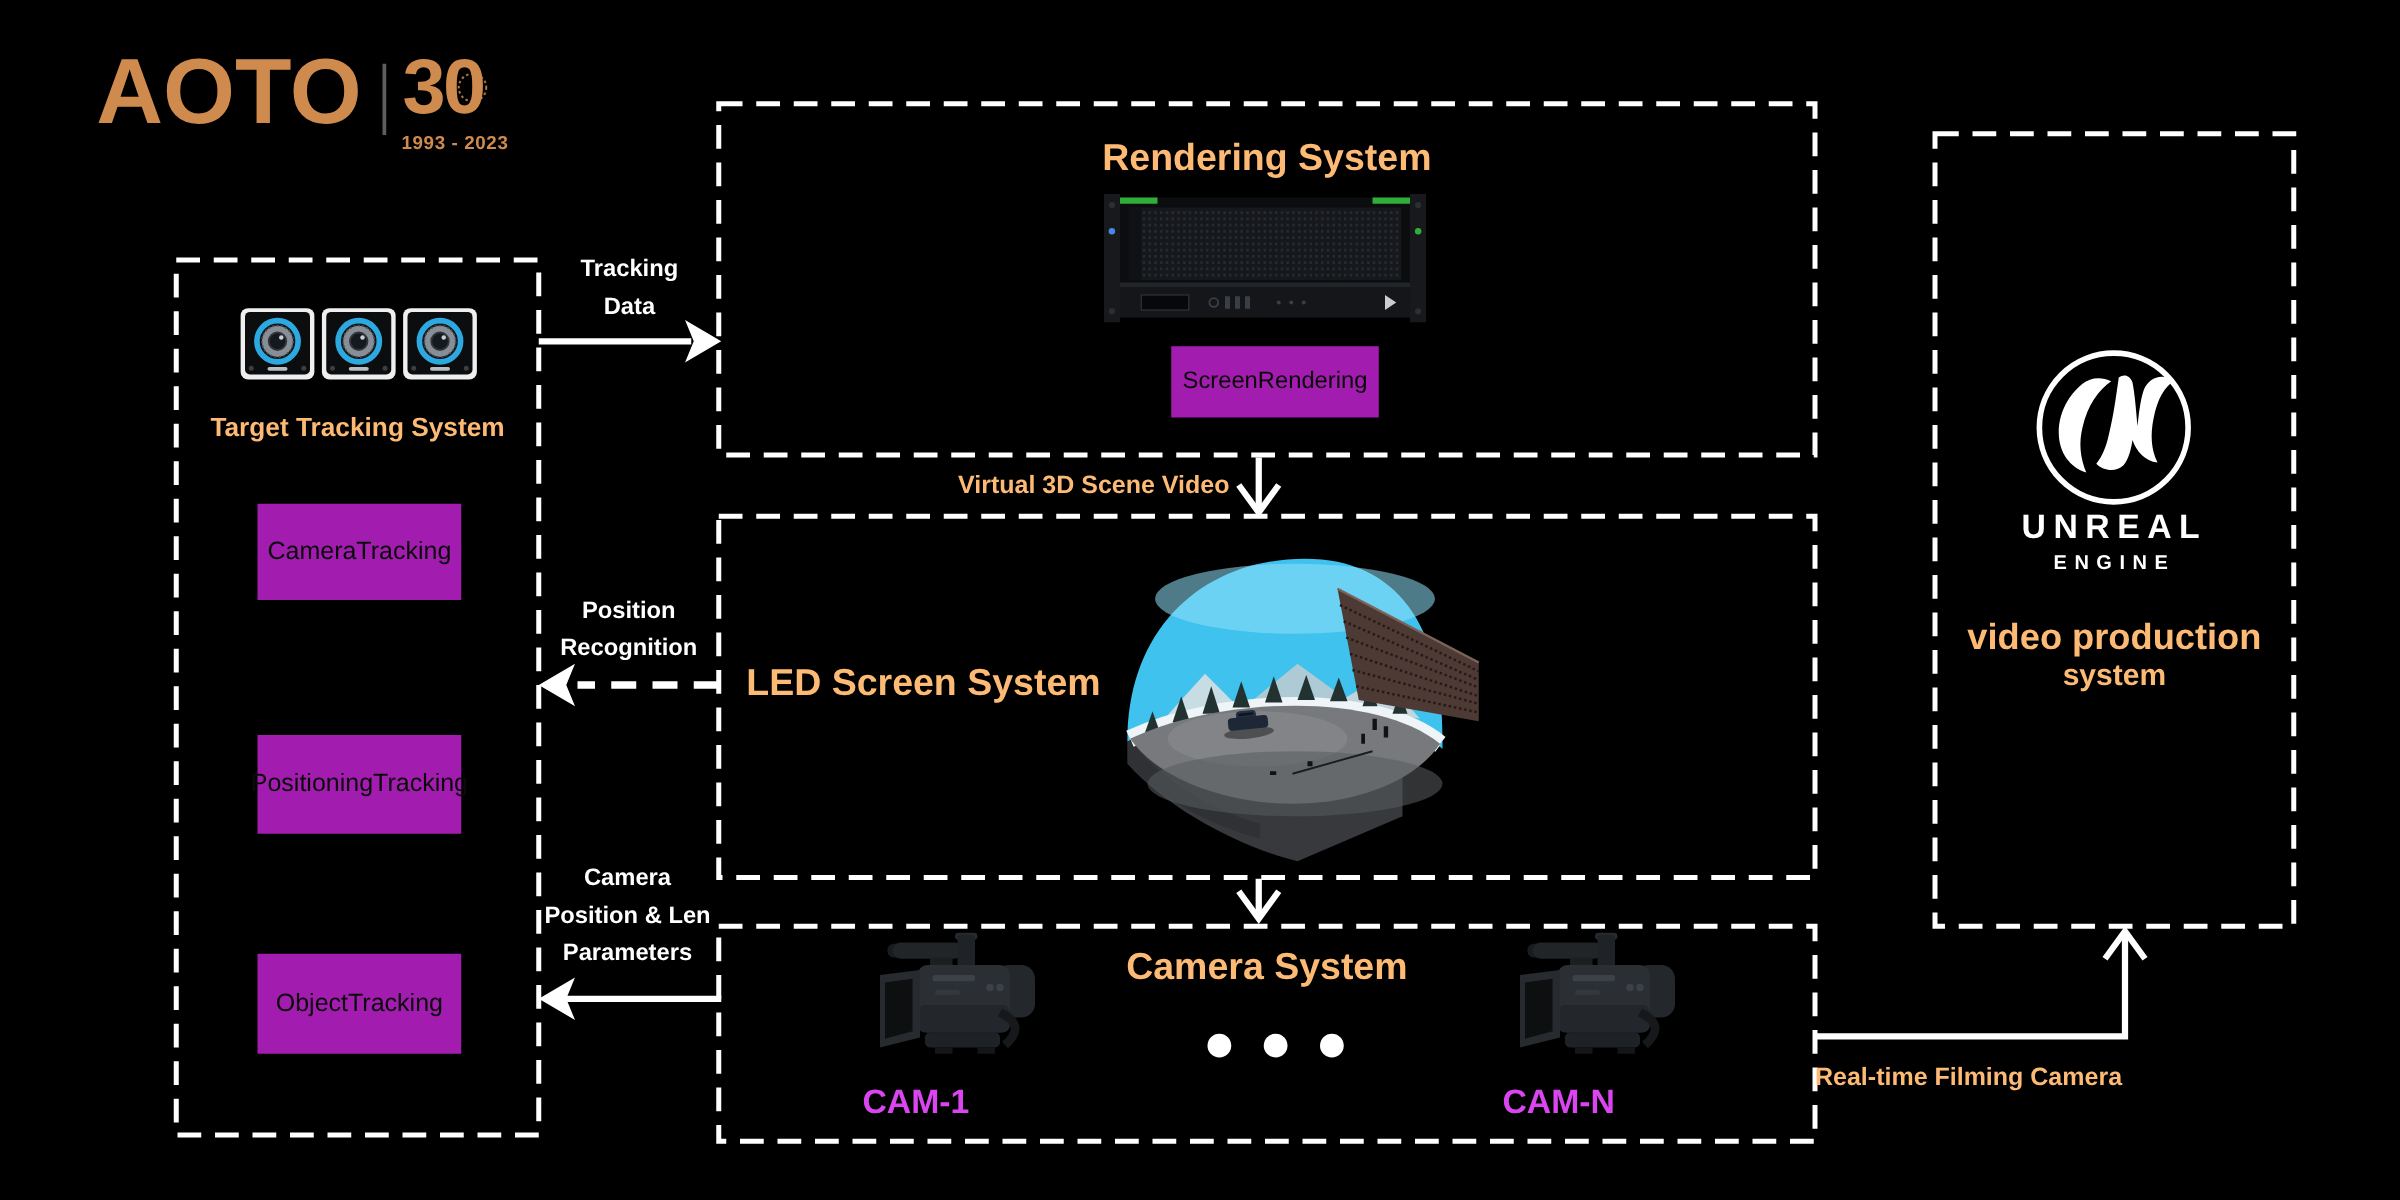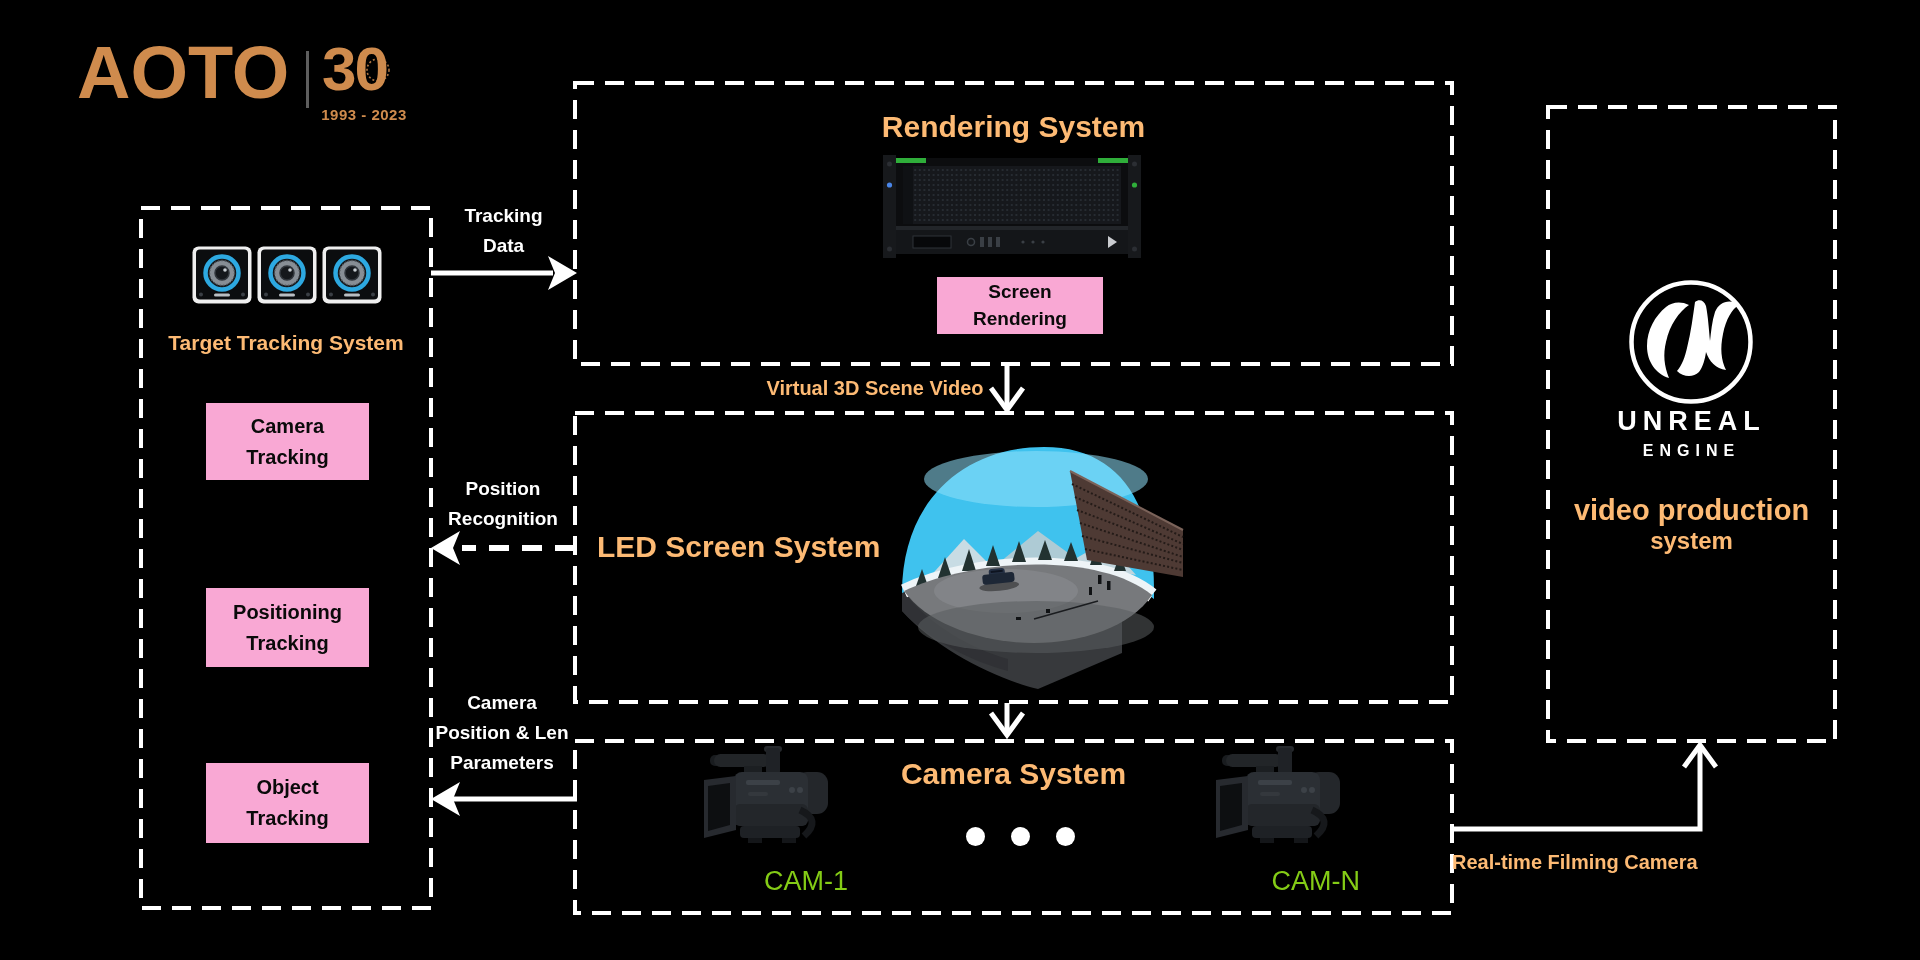--- a/index.html
+++ b/index.html
@@ -3,33 +3,33 @@
 <meta charset="utf-8">
 <style>
   html,body{margin:0;padding:0;background:#000;}
   .stage{position:relative;width:1920px;height:960px;background:var(--bg,#000);
          font-family:"Liberation Sans",sans-serif;overflow:hidden;color:#fff;}
   .abs{position:absolute;}
   .wires{position:absolute;left:0;top:0;}
   .ctr{text-align:center;}
   .wtitle{position:absolute;font-weight:700;color:#fdba74;}
   .flowlabel{position:absolute;font-weight:700;color:#fff;font-size:19px;line-height:30px;text-align:center;}
-  .wbox{position:absolute;background:#f9a8d4;color:#0a0a0a;font-weight:700;
-        display:flex;flex-direction:column;align-items:center;justify-content:center;}
+  .wbox{position:absolute;background:#a21caf;color:#0a0a0a;font-weight:400;
+        display:flex;flex-direction:row;align-items:center;justify-content:center;}
   .wbox span{display:block;line-height:1.55;}
   .logo-brand{position:absolute;left:77px;top:36px;font-size:74px;font-weight:700;
               color:var(--accent,#cf8b4d);letter-spacing:0px;line-height:74px;}
   .logo-divider{position:absolute;left:306px;top:51px;width:3px;height:57px;background:#5e5e5e;}
   .logo-years{position:absolute;left:316px;top:106px;width:96px;text-align:center;
               font-size:15px;font-weight:700;color:var(--accent,#cf8b4d);letter-spacing:.5px;}
   .sensors{position:absolute;left:192px;top:246px;display:flex;gap:5px;}
   .dots{position:absolute;left:966px;top:827px;display:flex;gap:26px;}
   .dot{width:19px;height:19px;border-radius:50%;background:#fff;}
   .ue-word{position:absolute;left:1548px;width:287px;text-align:center;font-weight:700;color:#fff;}
-  .cam-label{position:absolute;width:158px;text-align:right;font-size:27px;font-weight:400;color:#84cc16;}
+  .cam-label{position:absolute;width:158px;text-align:left;font-size:27px;font-weight:700;color:#d946ef;}
 </style>
 </head>
 <body>
 
 <div class="stage">
 
   <svg class="wires" width="1920" height="960" viewBox="0 0 1920 960">
     <g fill="none" stroke="#ffffff" stroke-width="4" stroke-dasharray="19 11">
       <rect x="141" y="208" width="290" height="700"></rect>
       <rect x="575" y="83" width="877" height="281"></rect>

